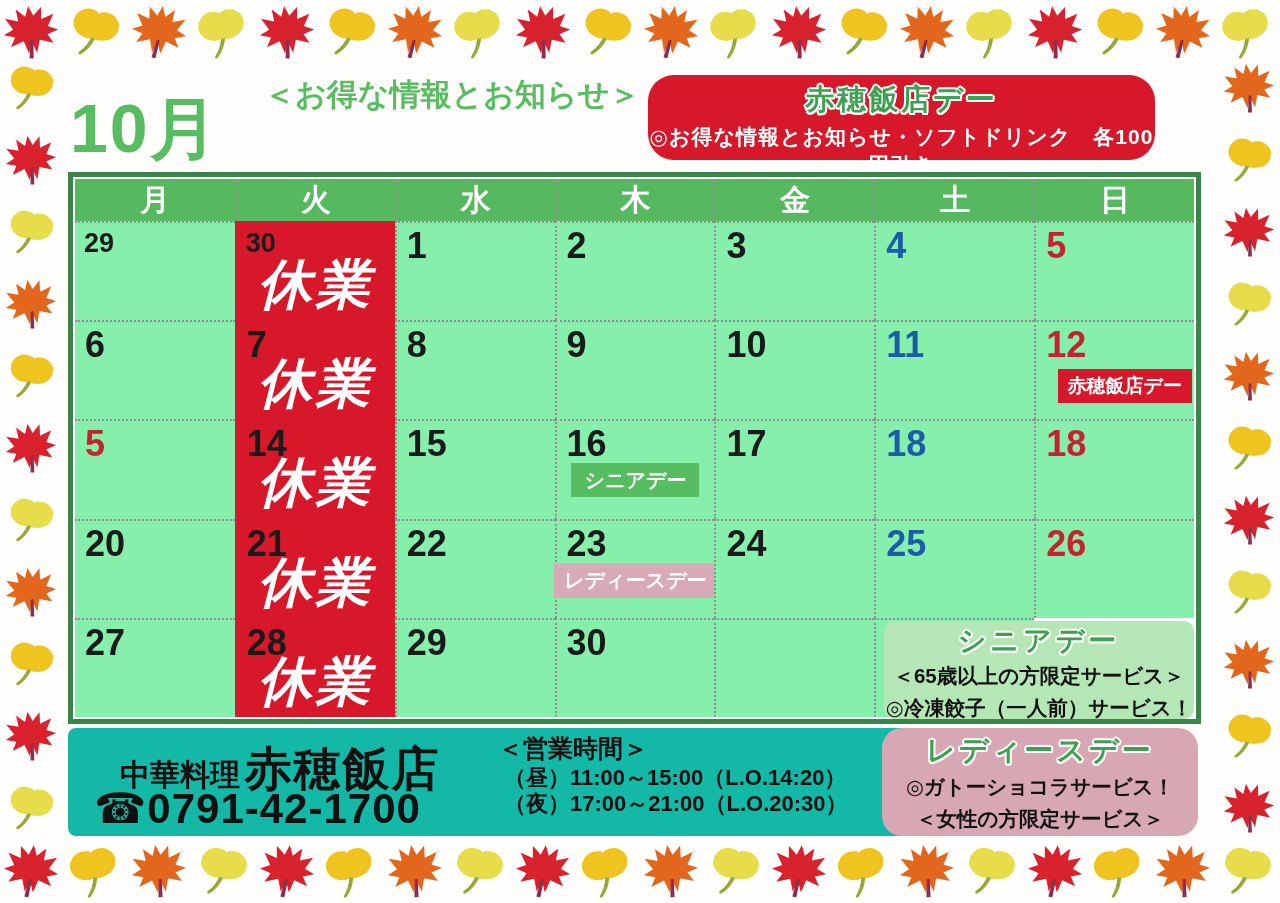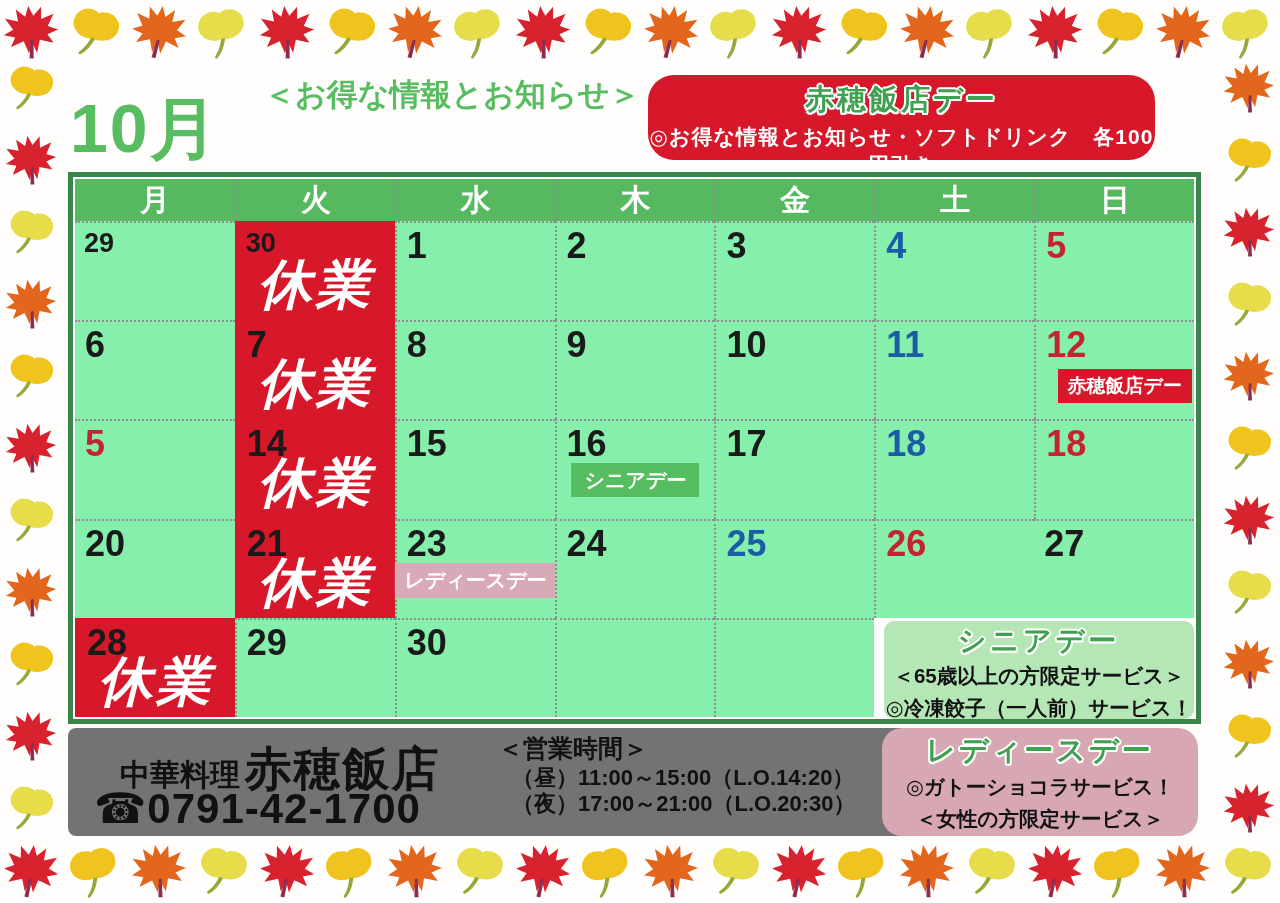--- a/index.html
+++ b/index.html
@@ -48,28 +48,28 @@
   .badge-center{left:50%;transform:translateX(-50%);top:42px;}
 
   
   .senior-box{position:absolute;left:884px;top:621px;width:310px;height:98px;
     background:#b5e6b6;border-radius:10px;z-index:6;}
   .senior-title{text-align:center;font-size:28px;margin-top:1px;letter-spacing:4px;}
   .info-line{text-align:center;font-size:20.5px;font-weight:700;color:#121212;line-height:1.55;}
 
   
   .footer-box{position:absolute;left:68px;top:728px;width:928px;height:108px;
-    background:#737373;border-radius:8px;}
+    background:#14b8a6;border-radius:8px;}
   .shop-line{position:absolute;left:52px;top:10px;white-space:nowrap;color:#111;}
   .cuisine{font-size:30px;font-weight:900;}
   .shop-name{font-size:47px;font-weight:900;letter-spacing:2px;}
   .phone{position:absolute;left:26px;top:56px;font-size:42px;font-weight:900;color:#111;letter-spacing:1px;}
   .hours{position:absolute;left:424px;top:4px;color:#111;}
   .hours-title{font-size:25px;font-weight:800;margin-left:6px;}
-  .hours-line{font-size:22px;font-weight:700;line-height:1.2;margin-left:20px;}
+  .hours-line{font-size:22px;font-weight:700;line-height:1.2;margin-left:12px;}
   .hours-note{font-size:21px;font-weight:700;margin-left:28px;margin-top:1px;}
 
   
   .ladies-box{position:absolute;left:882px;top:728px;width:316px;height:108px;
     background:#d8a7b4;border-radius:20px;z-index:6;}
   .ladies-title{text-align:center;font-size:29px;margin-top:3px;letter-spacing:3px;}
 </style>
 </head>
 <body>
 
@@ -534,20 +534,23 @@
         </div>
         <div class="cell rowsep colsep">
           <span class="date c-red">18</span>
         </div>
         <div class="cell rowsep">
           <span class="date c-black">20</span>
         </div>
         <div class="cell rowsep colsep closed">
           <span class="date c-black">21</span>
           <div class="closed-label">休業</div>
+        </div>
+        <div class="cell rowsep colsep">
+          <span class="date c-black">22</span>
         </div>
         <div class="cell rowsep colsep">
           <span class="date c-black">23</span>
           <div class="badge badge-pink badge-center">レディースデー</div>
         </div>
         <div class="cell rowsep colsep">
           <span class="date c-black">24</span>
         </div>
         <div class="cell rowsep colsep">
           <span class="date c-blue">25</span>

